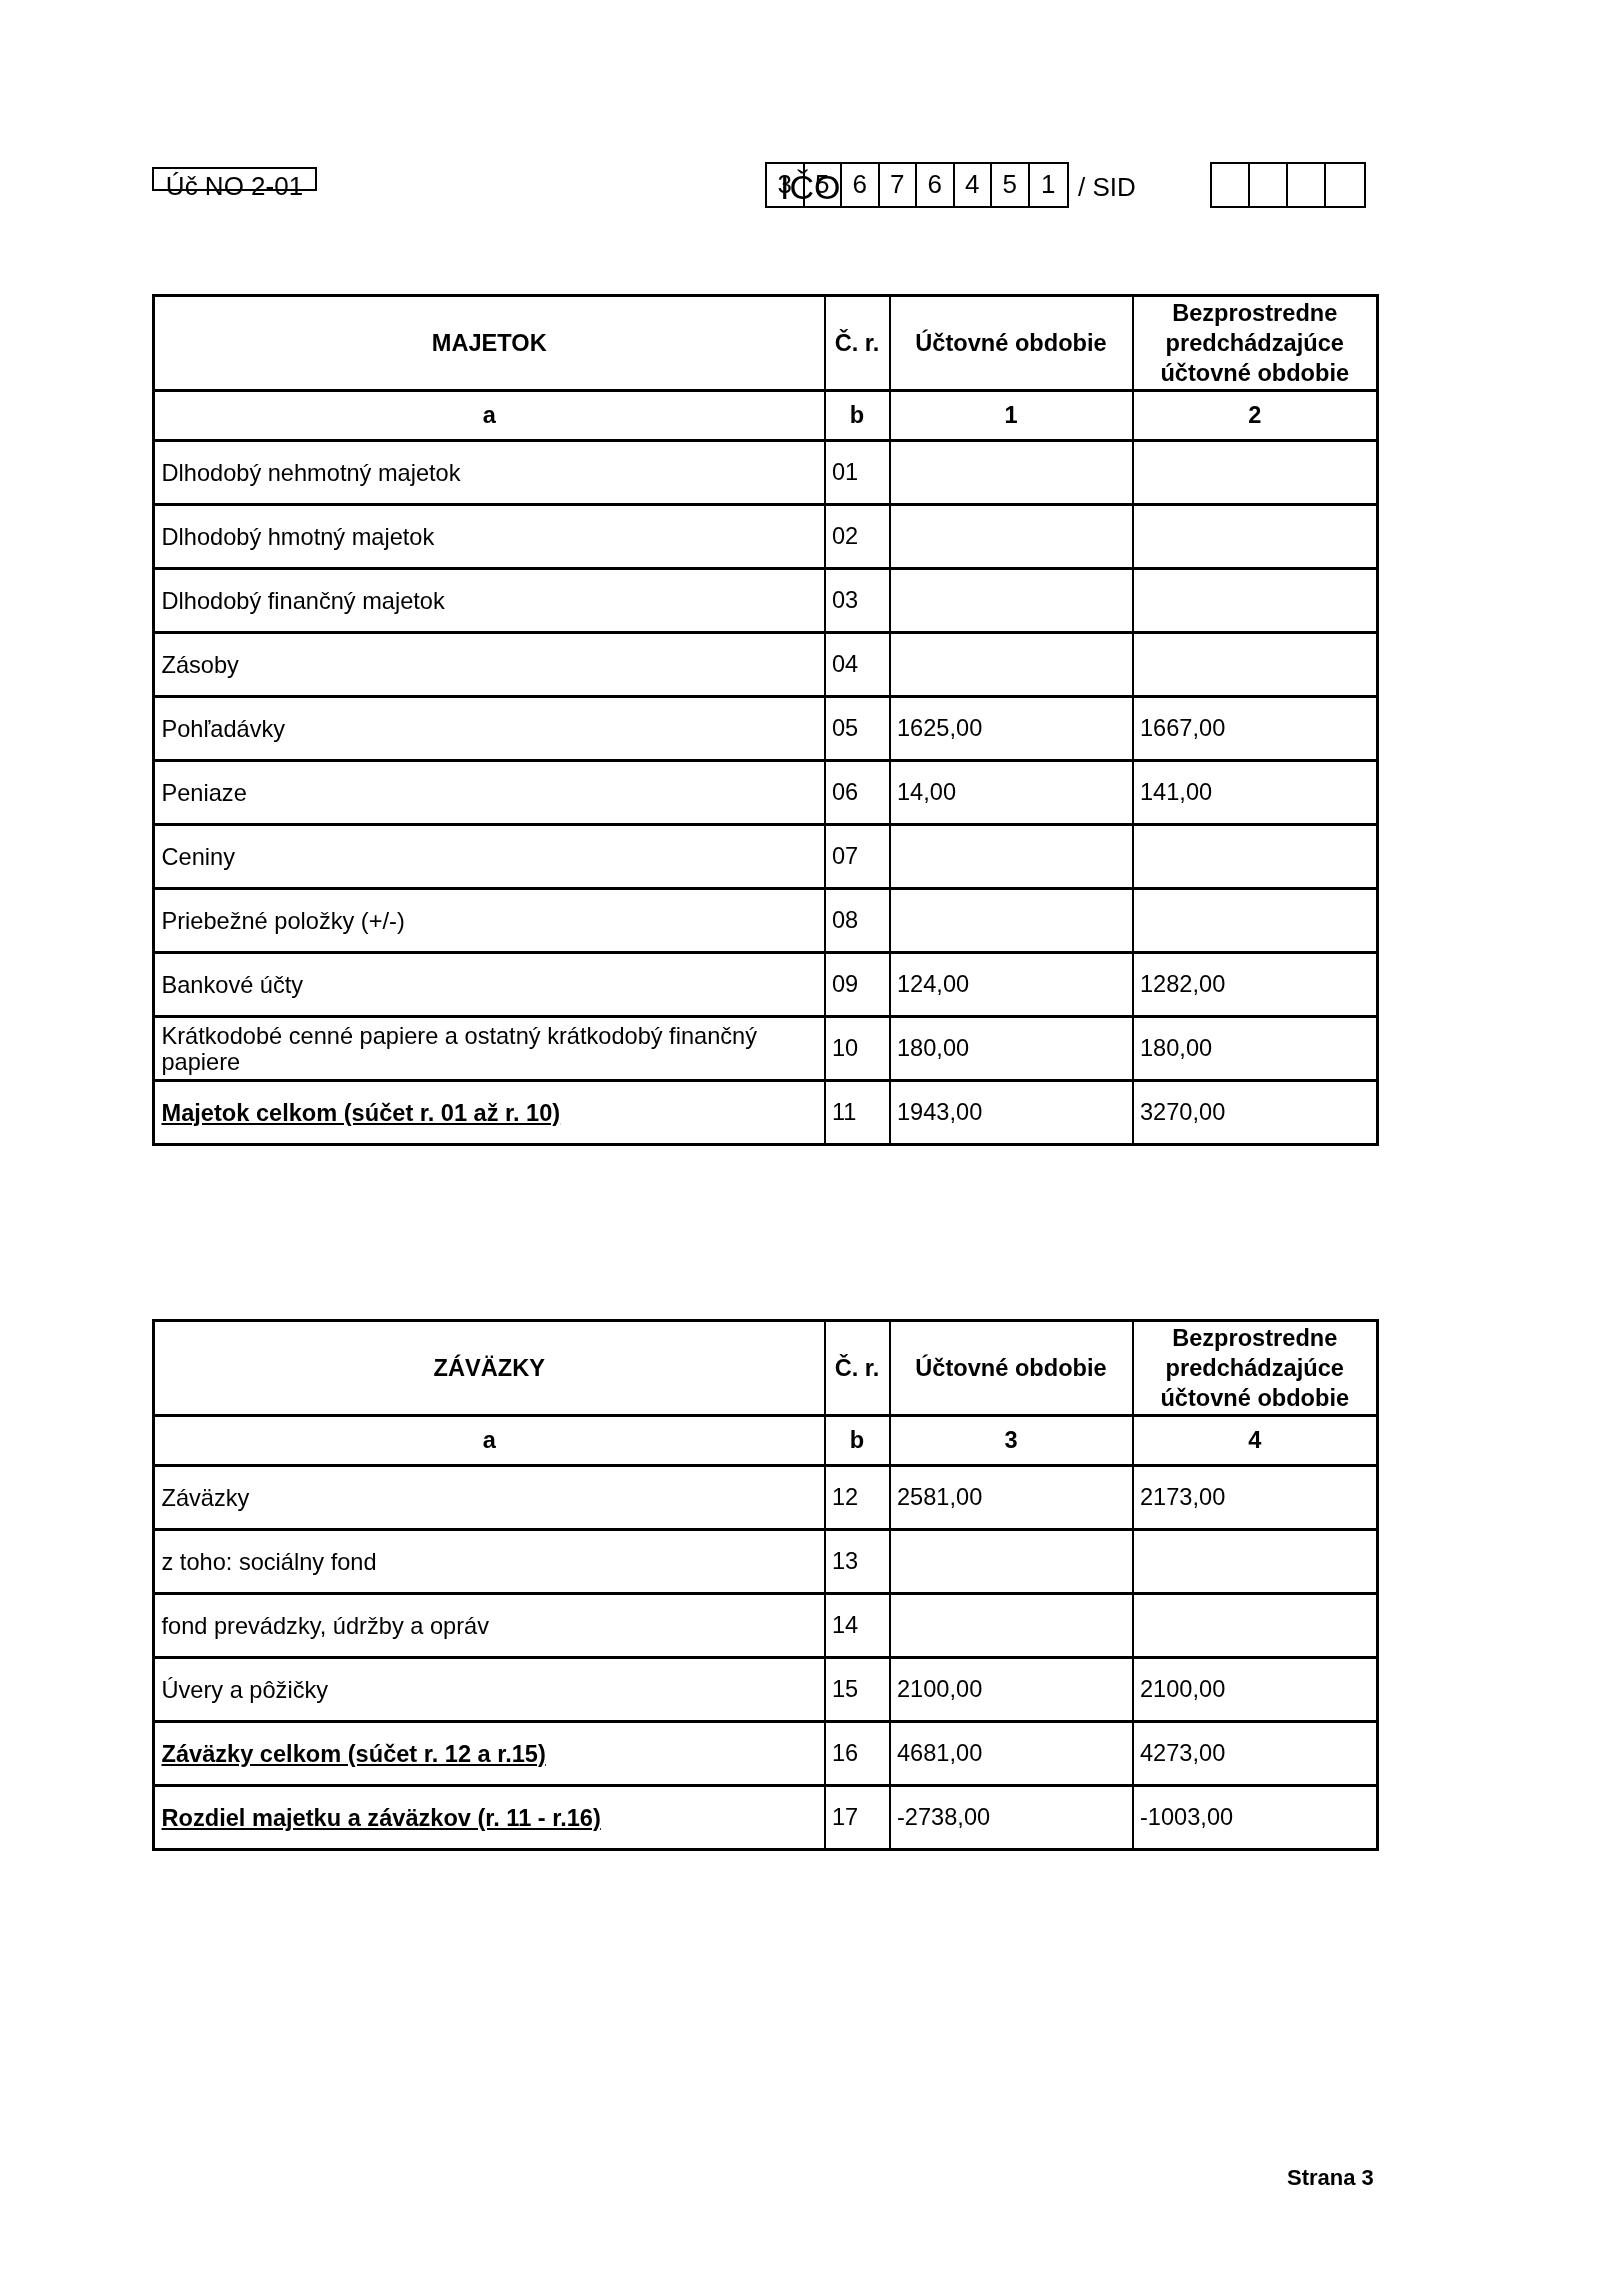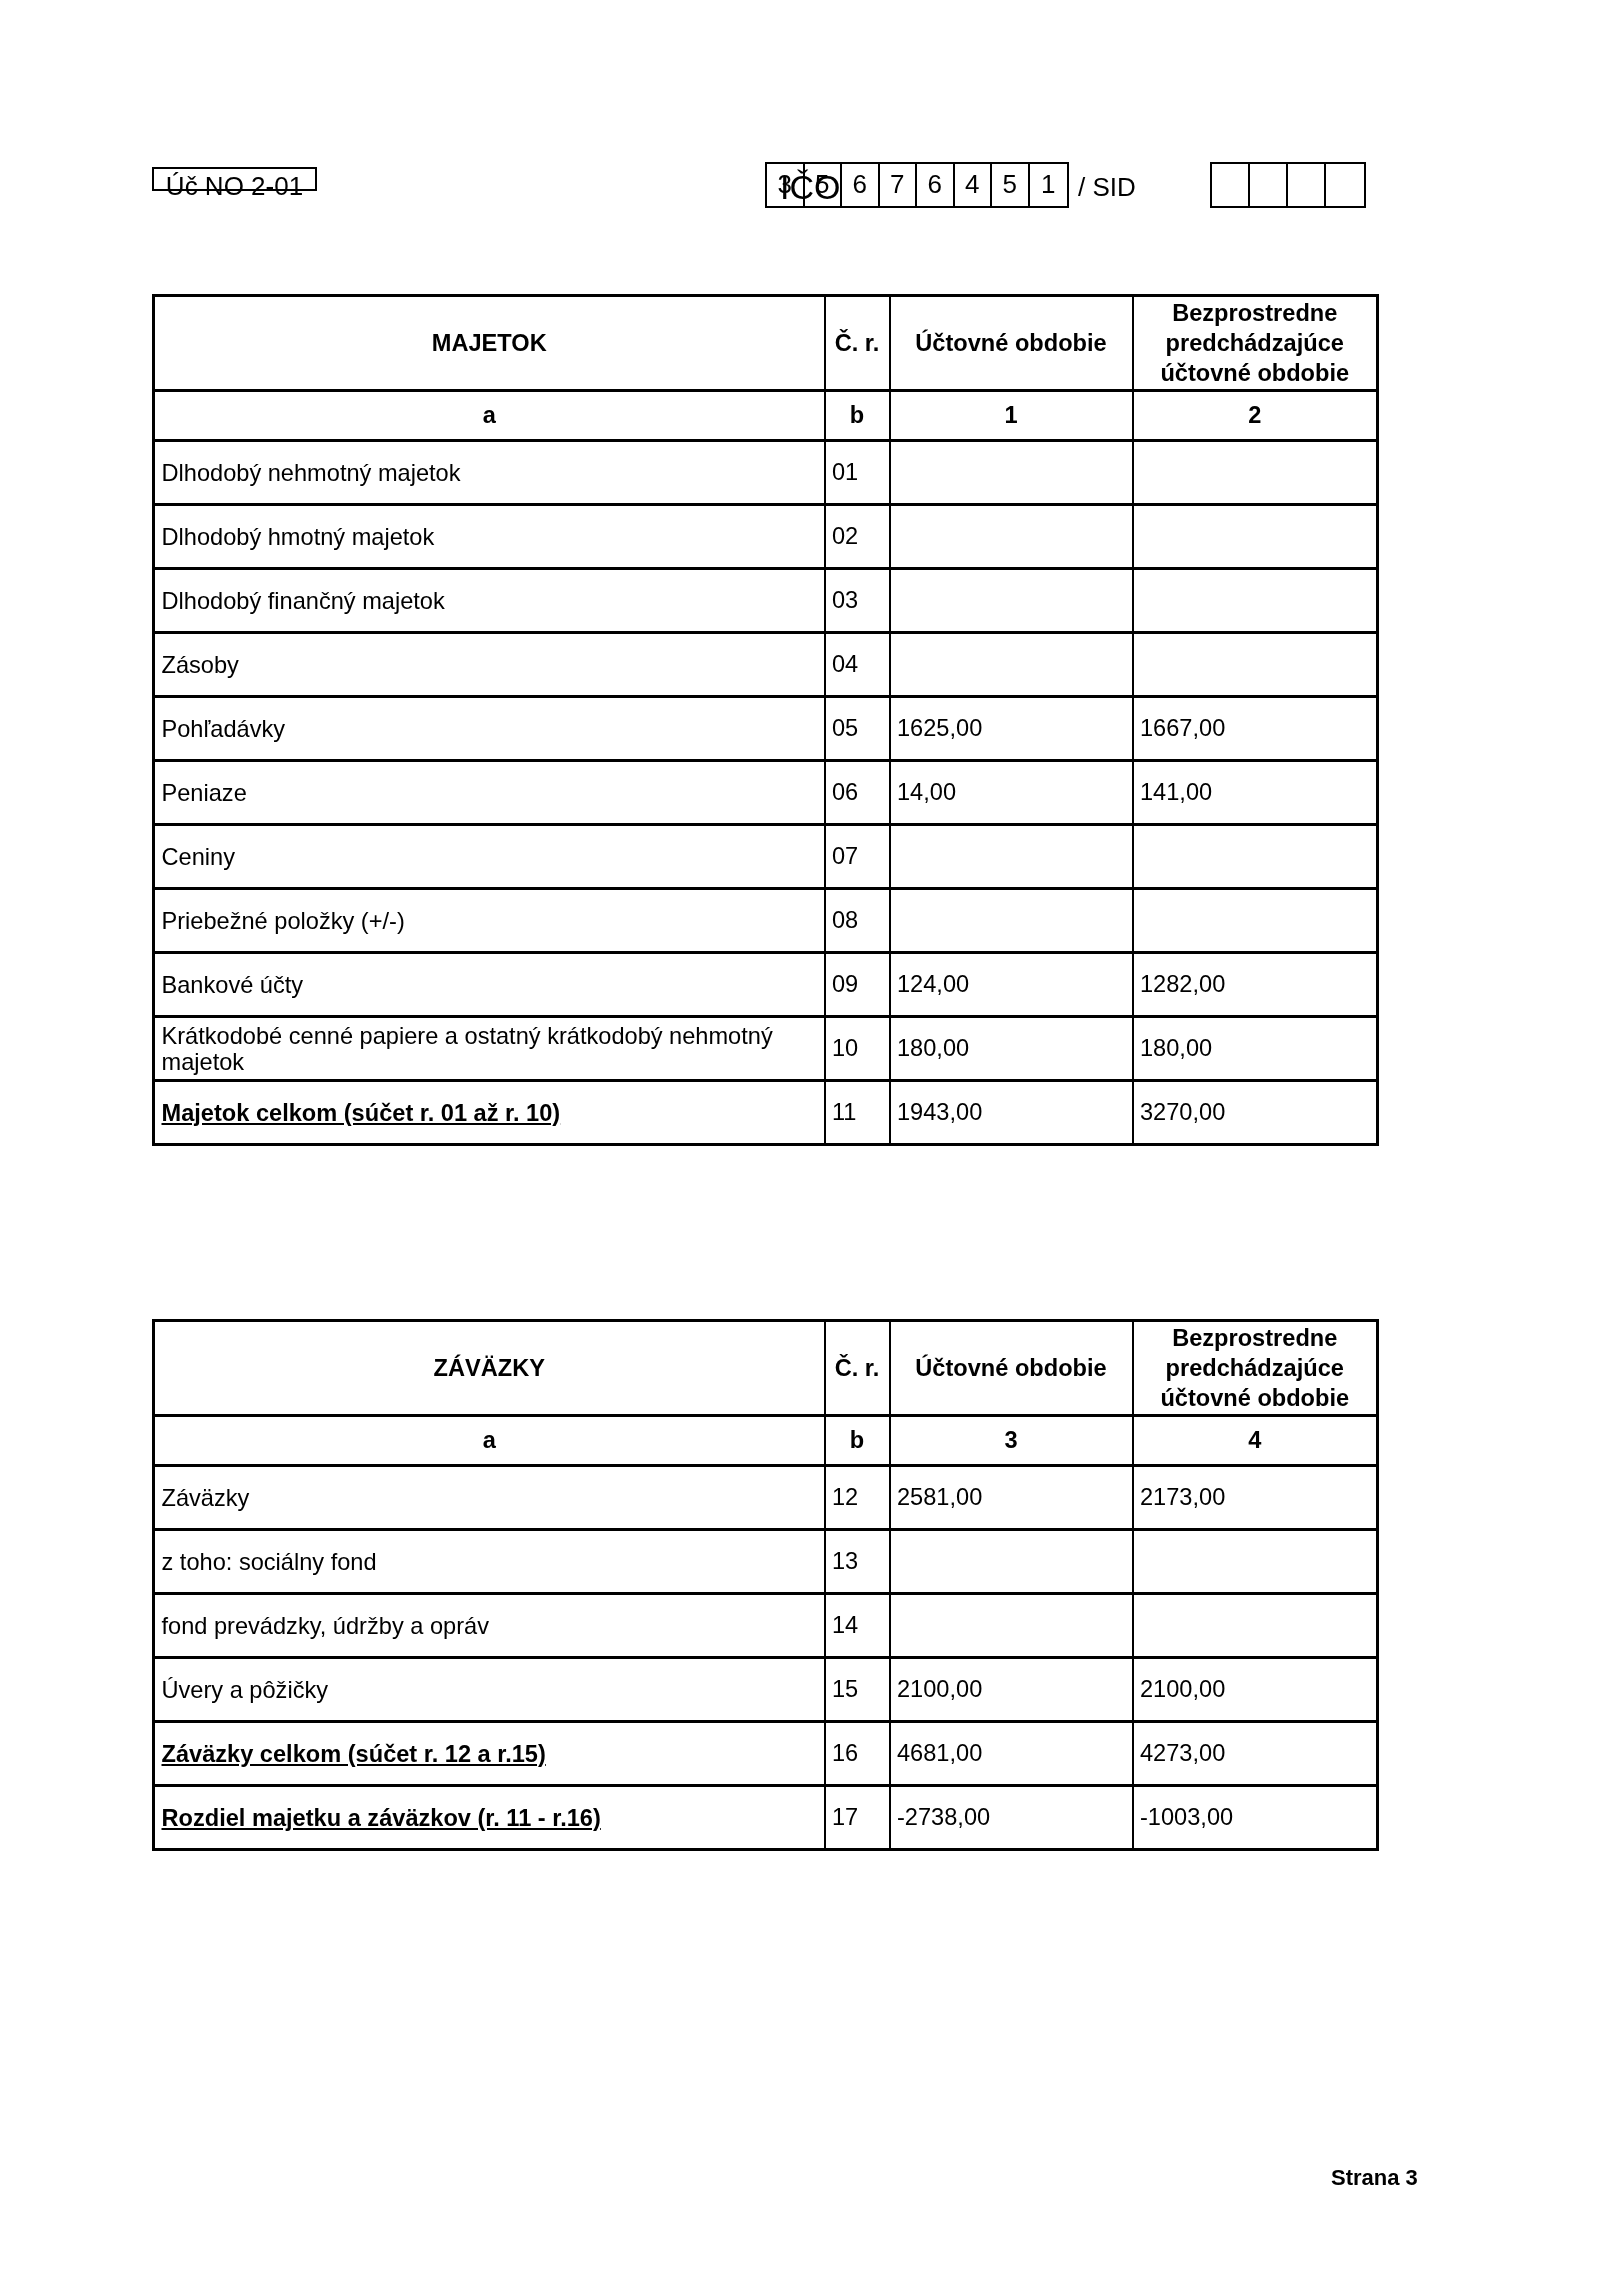--- a/index.html
+++ b/index.html
@@ -31,21 +31,21 @@
   th.h { font-weight:normal; height:92px; text-align:center; line-height:30px; }
   th.hb { font-weight:bold; }
   tr.letters td { height:47px; text-align:center; font-weight:bold; }
   tr.row td { height:61px; }
   td.lbl { text-align:left; padding-left:3.9px; line-height:26px; }
   td.num { text-align:left; }
   td.val { text-align:left; padding-right:9.2px;margin-top:20px; }
   tr.bold td.lbl { font-weight:bold;text-decoration:underline; }
   td.indent { padding-left:92px; }
 
-  .page-num { left:1287px; top:2165px; font-size:22px; font-weight:bold;margin-left:44px; }
+  .page-num { left:1287px; top:2165px; font-size:22px; font-weight:bold; }
 </style>
 </head>
 <body>
 
 <div class="abs form-code">Úč NO 2-01</div>
 
 <div class="abs ico-label">IČO</div>
 <div class="abs ico-box digits">
   <div class="digit">3</div>
   <div class="digit">5</div>
@@ -132,21 +132,21 @@
     <td class="val"></td>
     <td class="val"></td>
   </tr>
   <tr class="row">
     <td class="lbl">Bankové účty</td>
     <td class="num">09</td>
     <td class="val">124,00</td>
     <td class="val">1282,00</td>
   </tr>
   <tr class="row">
-    <td class="lbl">Krátkodobé cenné papiere a ostatný krátkodobý nehmotný majetok</td>
+    <td class="lbl">Krátkodobé cenné papiere a ostatný krátkodobý finančný papiere</td>
     <td class="num">10</td>
     <td class="val">180,00</td>
     <td class="val">180,00</td>
   </tr>
   <tr class="row bold">
     <td class="lbl">Majetok celkom (súčet r. 01 až r. 10)</td>
     <td class="num">11</td>
     <td class="val">1943,00</td>
     <td class="val">3270,00</td>
   </tr>

